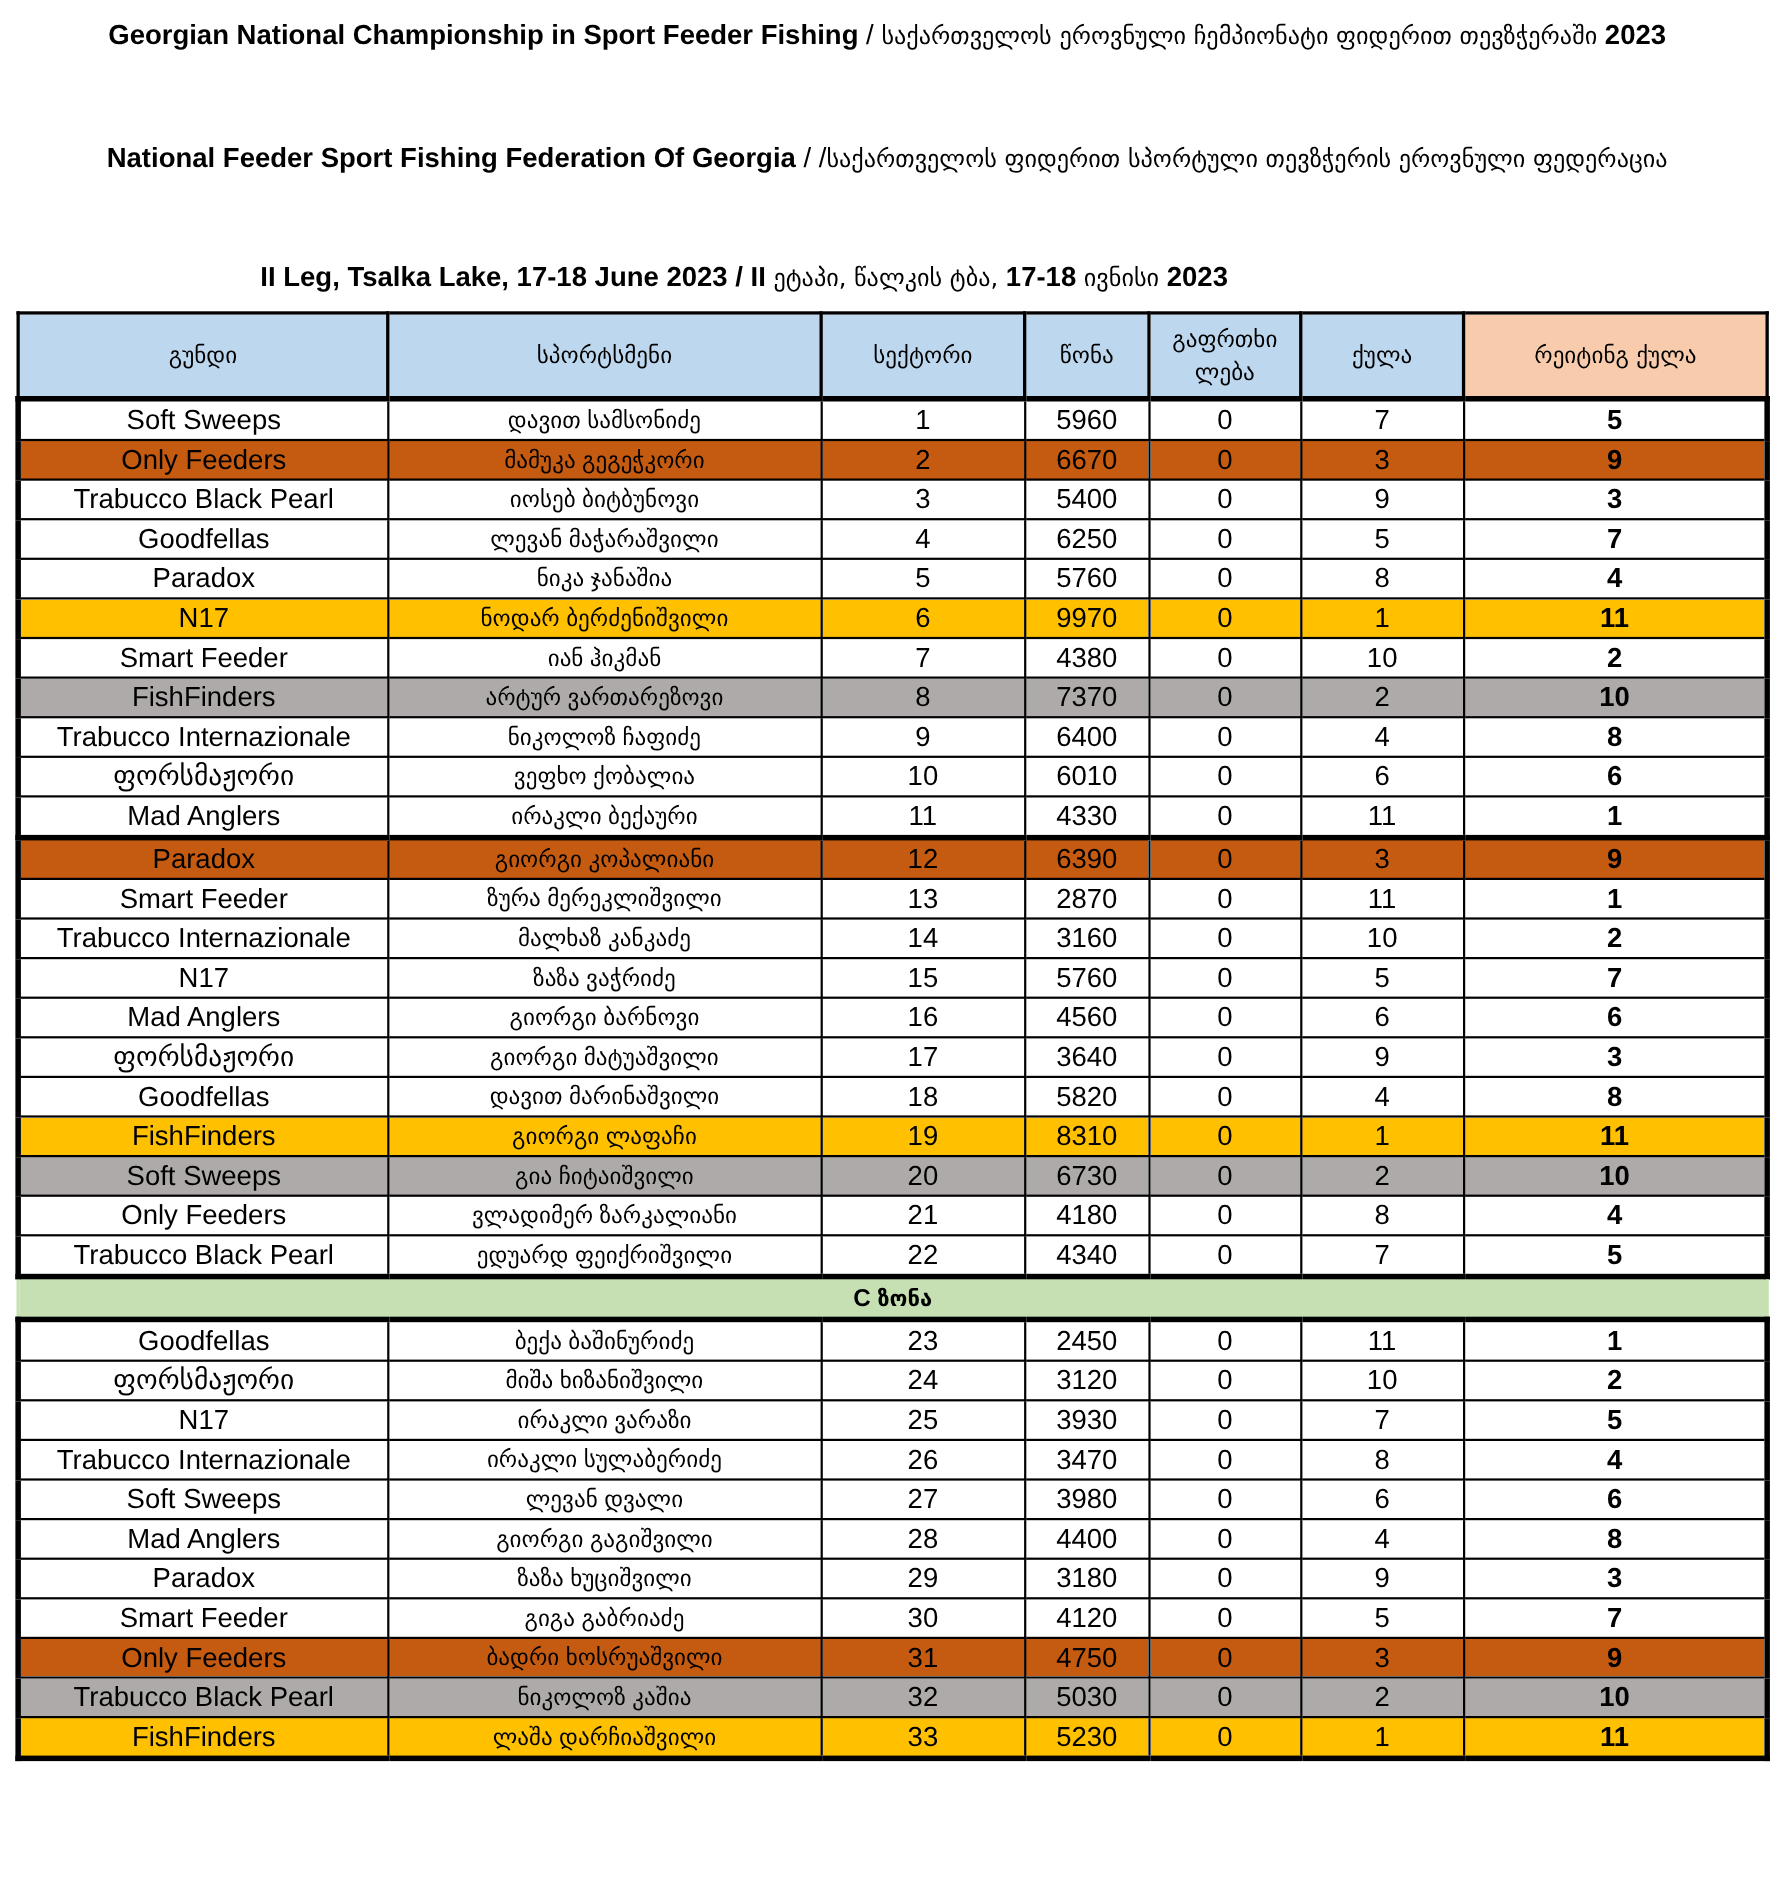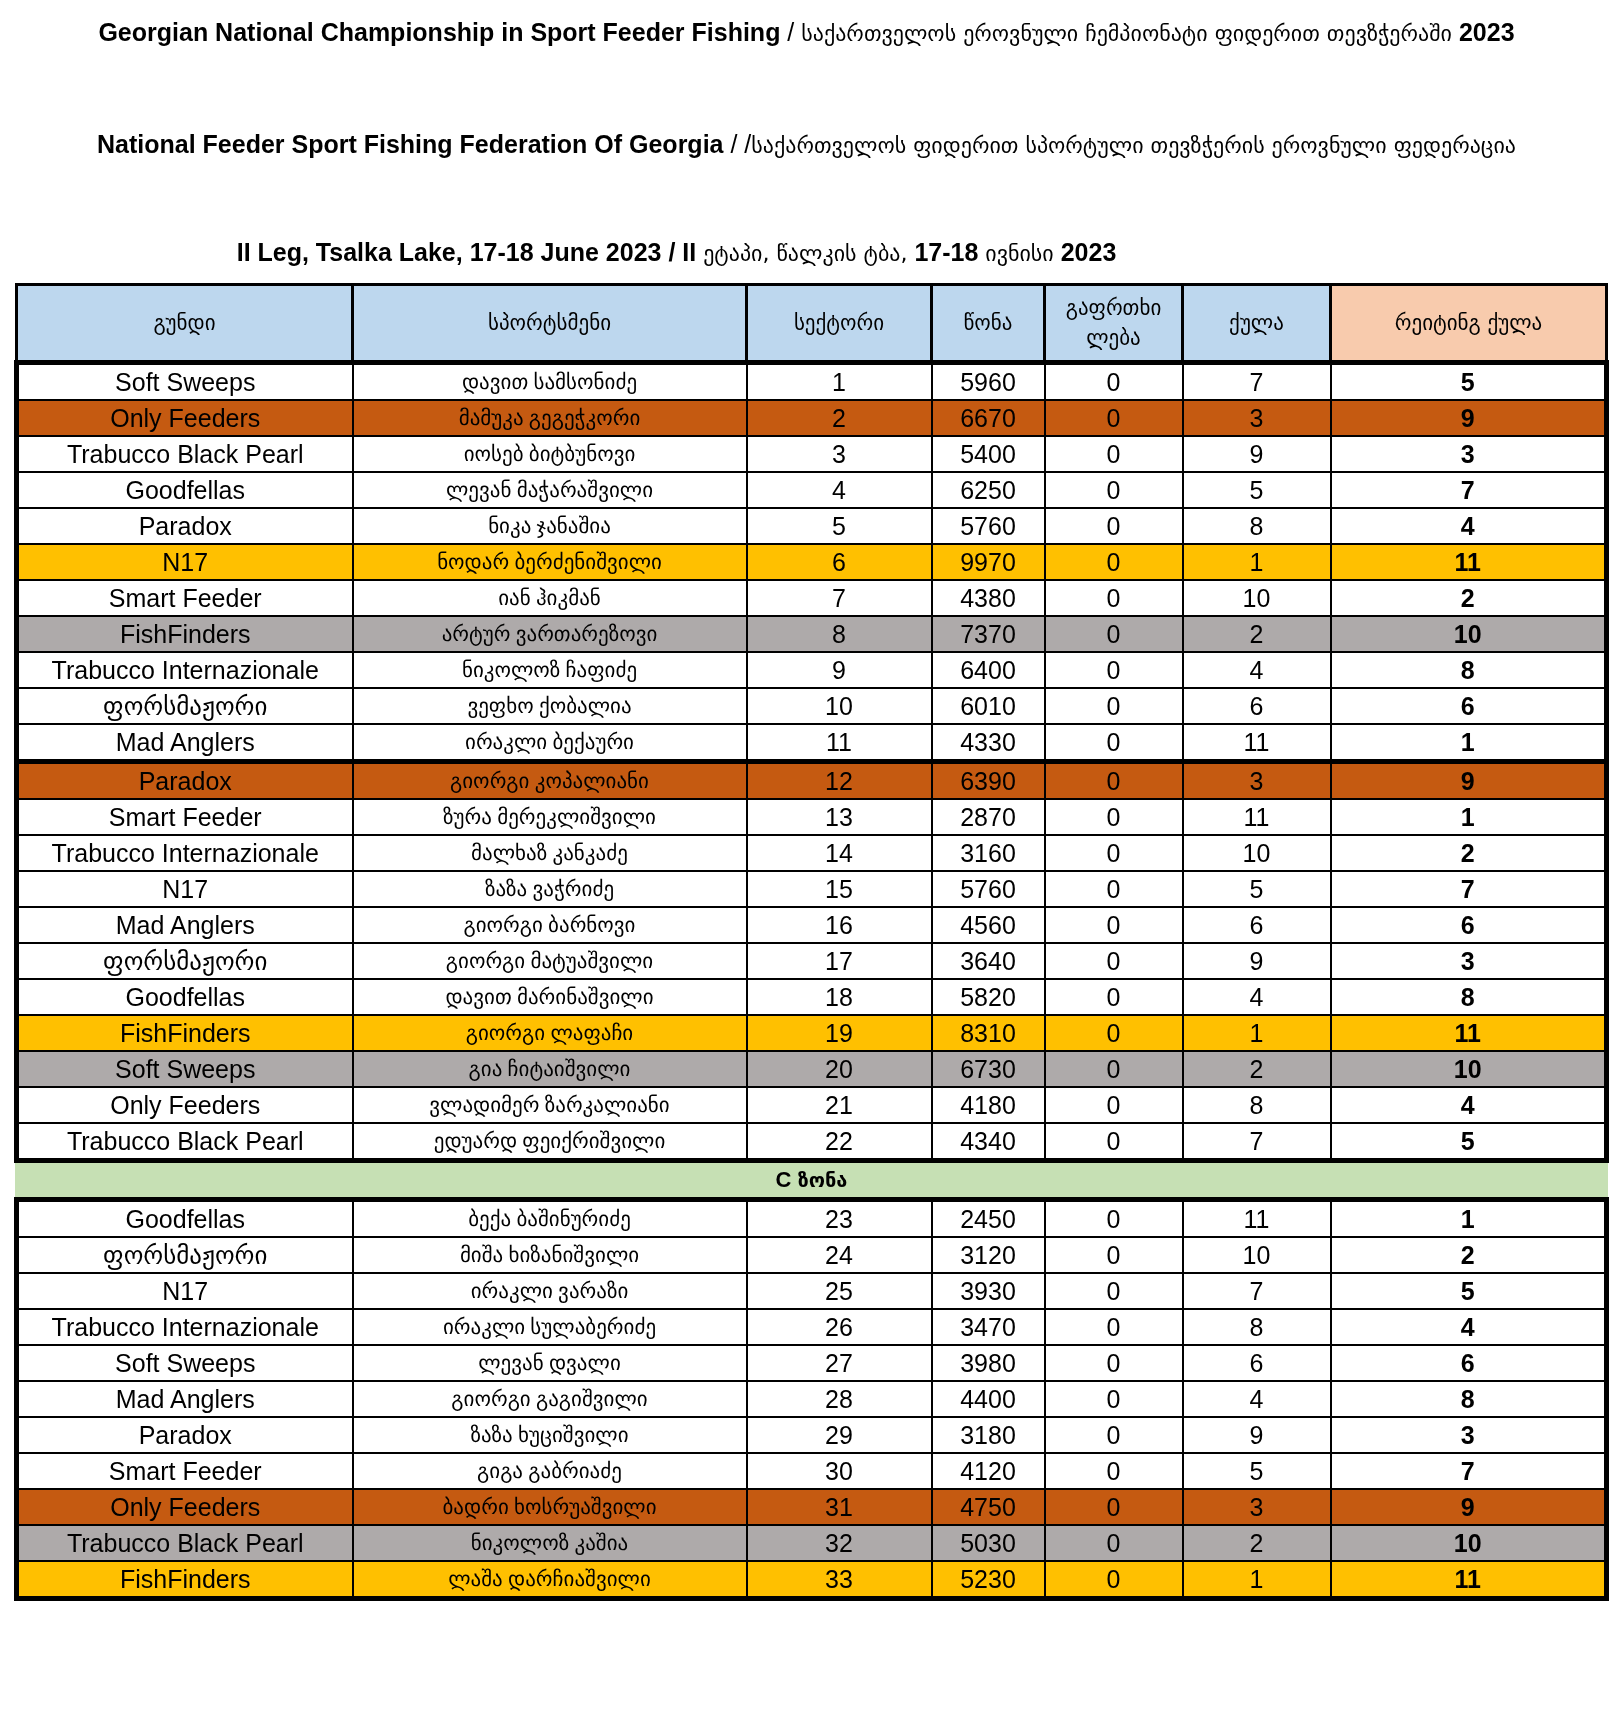--- a/index.html
+++ b/index.html
@@ -23,21 +23,21 @@
   table.grid col.c6 { width: 148px; }
   table.grid col.c7 { width: 276px; }
   th, td { text-align: center; vertical-align: middle; padding: 0; overflow: hidden; white-space: nowrap; }
   thead th { height: 74px; background: #bdd7ee; border: 3px solid #000; font-weight: normal;
              font-family: "DejaVu Sans", sans-serif; font-size: 21px; line-height: 30px; white-space: normal; }
   thead th.rating { background: #f8cbad; }
   tr.zone td { height: 34px; background: #c6e0b4; font-weight: bold; font-size: 22px;
                border-left: 3px solid #c6e0b4; border-right: 3px solid #c6e0b4; }
   tr.zone td .zn { font-family: "DejaVu Sans", sans-serif; font-size: 20px; }
   tr.row td { height: 34px; border: 2px solid #000; font-size: 25px; }
-  tr.row td.sp { font-family: Liberation Serif, serif; font-size: 21px; }
+  tr.row td.sp { font-family: Liberation Sans, sans-serif; font-size: 21px; }
   tr.row td.rt { font-weight: bold; }
   tr.row td:first-child { border-left: 5px solid #000; }
   tr.row td:last-child { border-right: 5px solid #000; }
   tr.row.first td { border-top: 5px solid #000; }
   tr.row.last td { border-bottom: 5px solid #000; }
   tr.row.c-white td { background: #ffffff; }
   tr.row.c-orange td { background: #c55a11; }
   tr.row.c-gold td { background: #ffc000; }
   tr.row.c-gray td { background: #aeaaaa; }
 </style>

